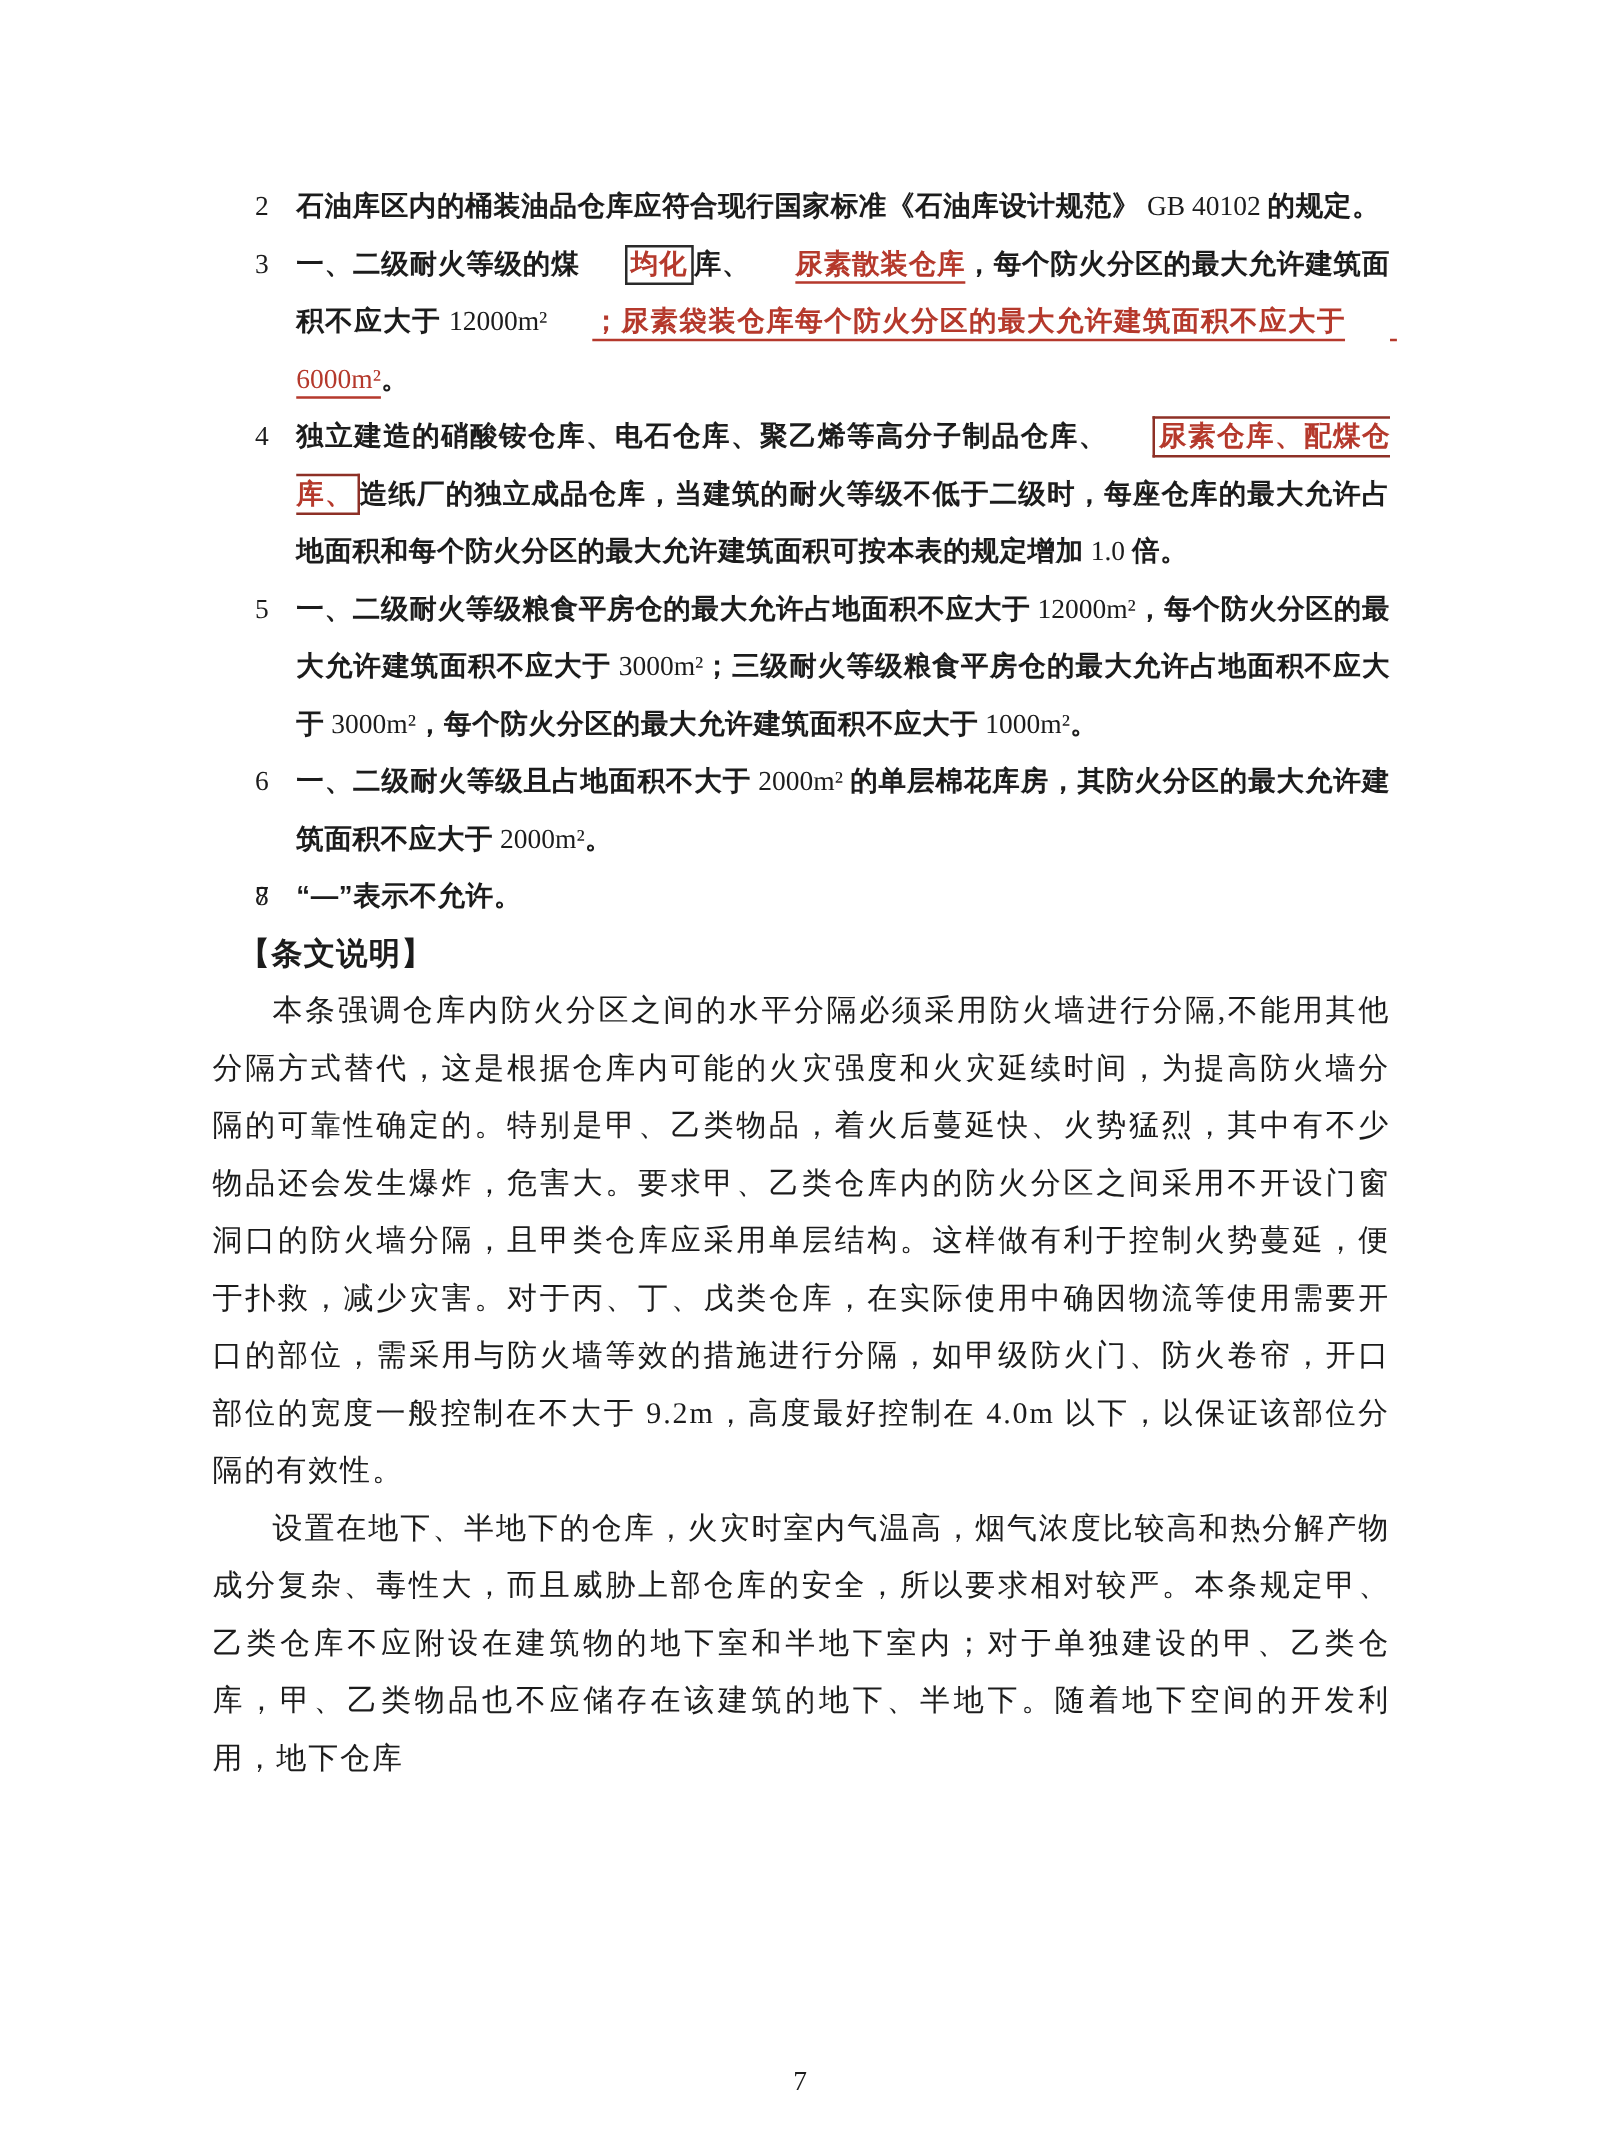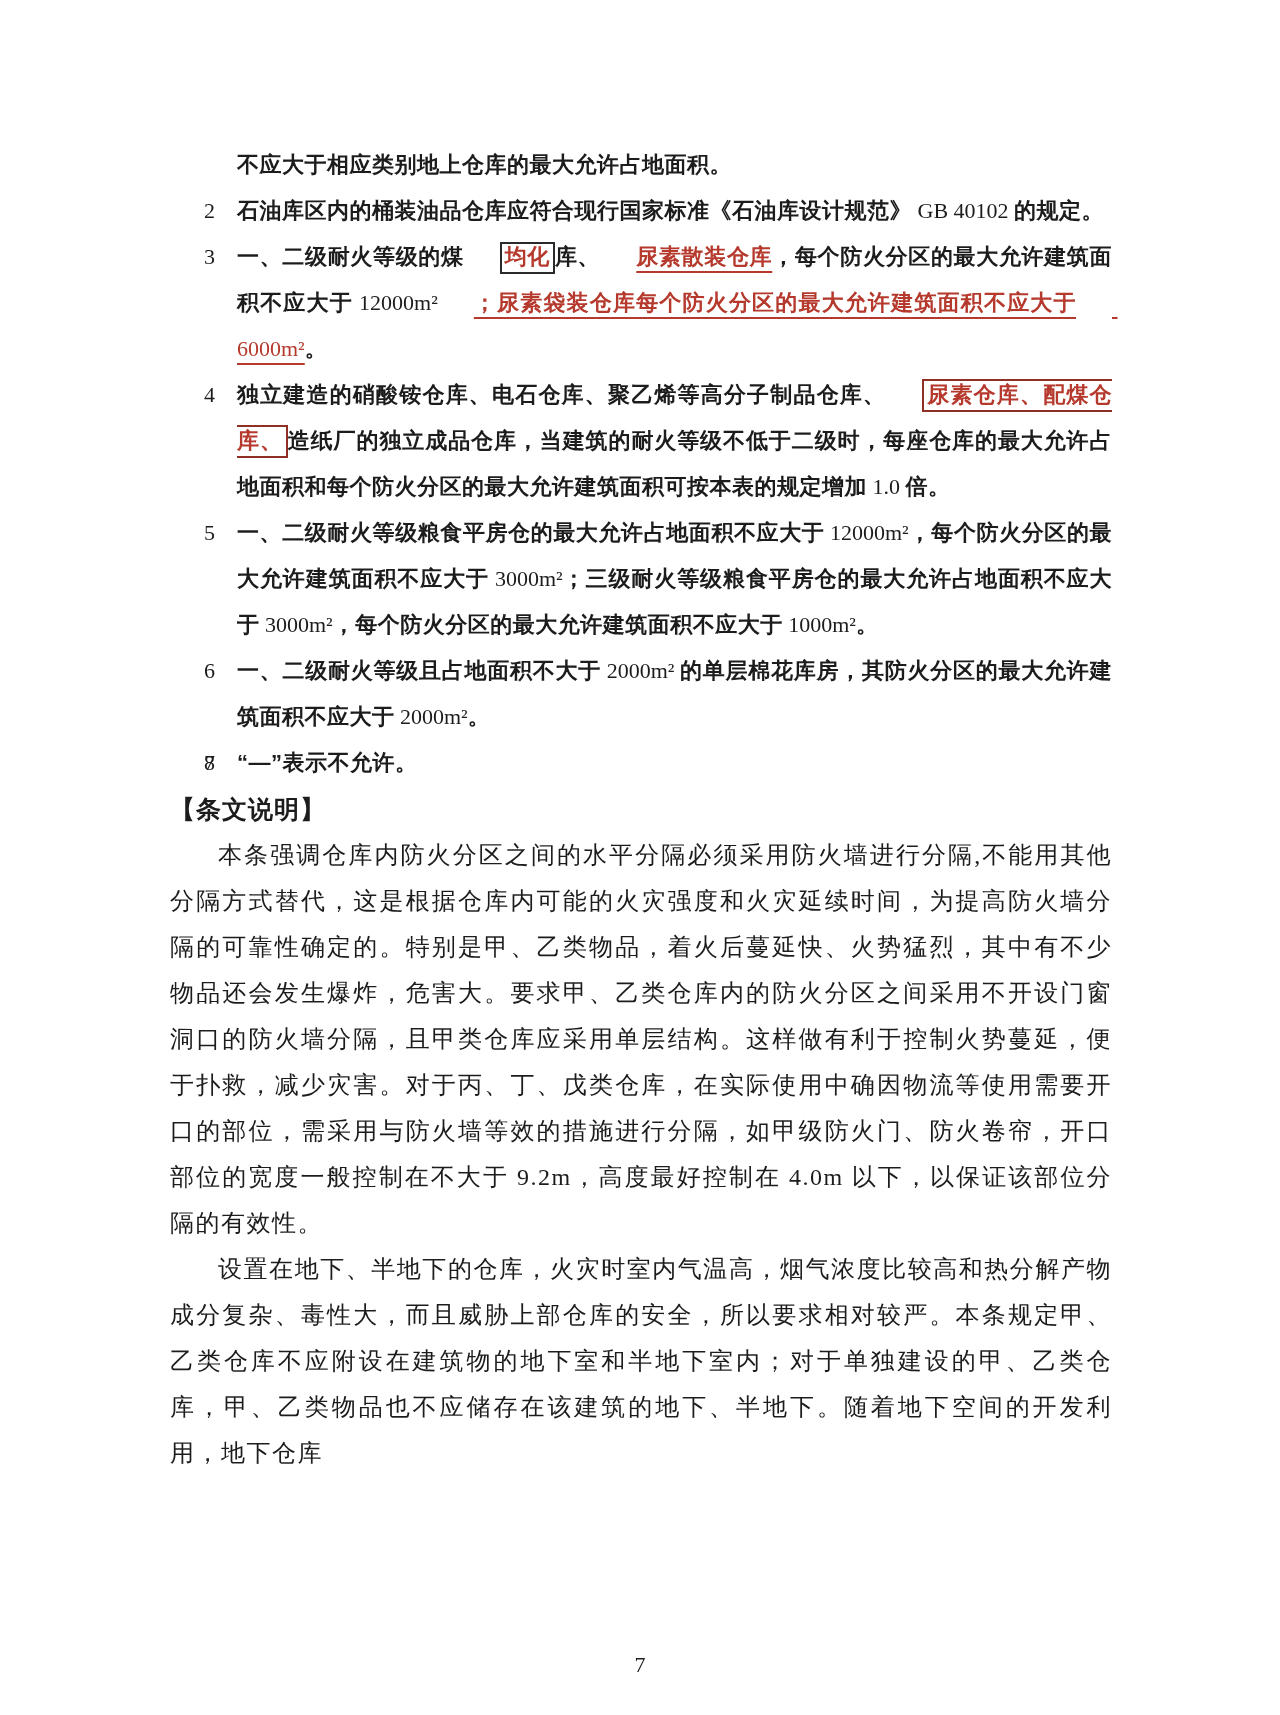--- a/index.html
+++ b/index.html
@@ -58,20 +58,21 @@
     font-family:"Liberation Serif","DejaVu Serif",serif;
     font-weight:400;
     letter-spacing:0;
   }
   
   .commentary-heading{
     font-size:25px;
     font-weight:700;
     line-height:46px;
     letter-spacing:1px;
+    margin-left:21px;
   }
   .para{
     margin:0;
     font-family:"Liberation Serif","DejaVu Serif",serif;
     font-weight:400;
     font-size:24px;
     line-height:46px;
     letter-spacing:1.5px;
     text-indent:2em;
     text-align:justify;
@@ -87,23 +88,20 @@
     font-size:22px;
     color:var(--ink);
   }
 </style>
 </head>
 <body>
 
 <div class="page-content">
 
   <div class="notes">
-    <div class="note-item continuation">
-      <span class="seg">不应大于相应类别地上仓库的最大允许占地面积。</span>
-    </div>
 
   <div class="note-item"><span class="note-num">2</span><span class="note-text"><span class="seg">石油库区内的桶装油品仓库应符合现行国家标准《石油库设计规范》</span><span class="seg latin"> GB 40102 </span><span class="seg">的规定。</span></span></div>
       <div class="note-item"><span class="note-num">3</span><span class="note-text"><span class="seg">一、二级耐火等级的煤</span><span class="seg red box">均化</span><span class="seg">库、</span><span class="seg red u">尿素散装仓库</span><span class="seg">，每个防火分区的最大允许建筑面积不应大于</span><span class="seg latin"> 12000m²</span><span class="seg red u">；尿素袋装仓库每个防火分区的最大允许建筑面积不应大于</span><span class="seg red u latin"> 6000m²</span><span class="seg">。</span></span></div>
       <div class="note-item"><span class="note-num">4</span><span class="note-text"><span class="seg">独立建造的硝酸铵仓库、电石仓库、聚乙烯等高分子制品仓库、</span><span class="seg red boxdr">尿素仓库、配煤仓库、</span><span class="seg">造纸厂的独立成品仓库，当建筑的耐火等级不低于二级时，每座仓库的最大允许占地面积和每个防火分区的最大允许建筑面积可按本表的规定增加</span><span class="seg latin"> 1.0 </span><span class="seg">倍。</span></span></div>
       <div class="note-item"><span class="note-num">5</span><span class="note-text"><span class="seg">一、二级耐火等级粮食平房仓的最大允许占地面积不应大于</span><span class="seg latin"> 12000m²</span><span class="seg">，每个防火分区的最大允许建筑面积不应大于</span><span class="seg latin"> 3000m²</span><span class="seg">；三级耐火等级粮食平房仓的最大允许占地面积不应大于</span><span class="seg latin"> 3000m²</span><span class="seg">，每个防火分区的最大允许建筑面积不应大于</span><span class="seg latin"> 1000m²</span><span class="seg">。</span></span></div>
       <div class="note-item"><span class="note-num">6</span><span class="note-text"><span class="seg">一、二级耐火等级且占地面积不大于</span><span class="seg latin"> 2000m² </span><span class="seg">的单层棉花库房，其防火分区的最大允许建筑面积不应大于</span><span class="seg latin"> 2000m²</span><span class="seg">。</span></span></div>
       <div class="note-item"><span class="note-num">7</span></div>
       <div class="note-item"><span class="note-num">8</span><span class="note-text"><span class="seg">“—”表示不允许。</span></span></div>
     </div>
 

